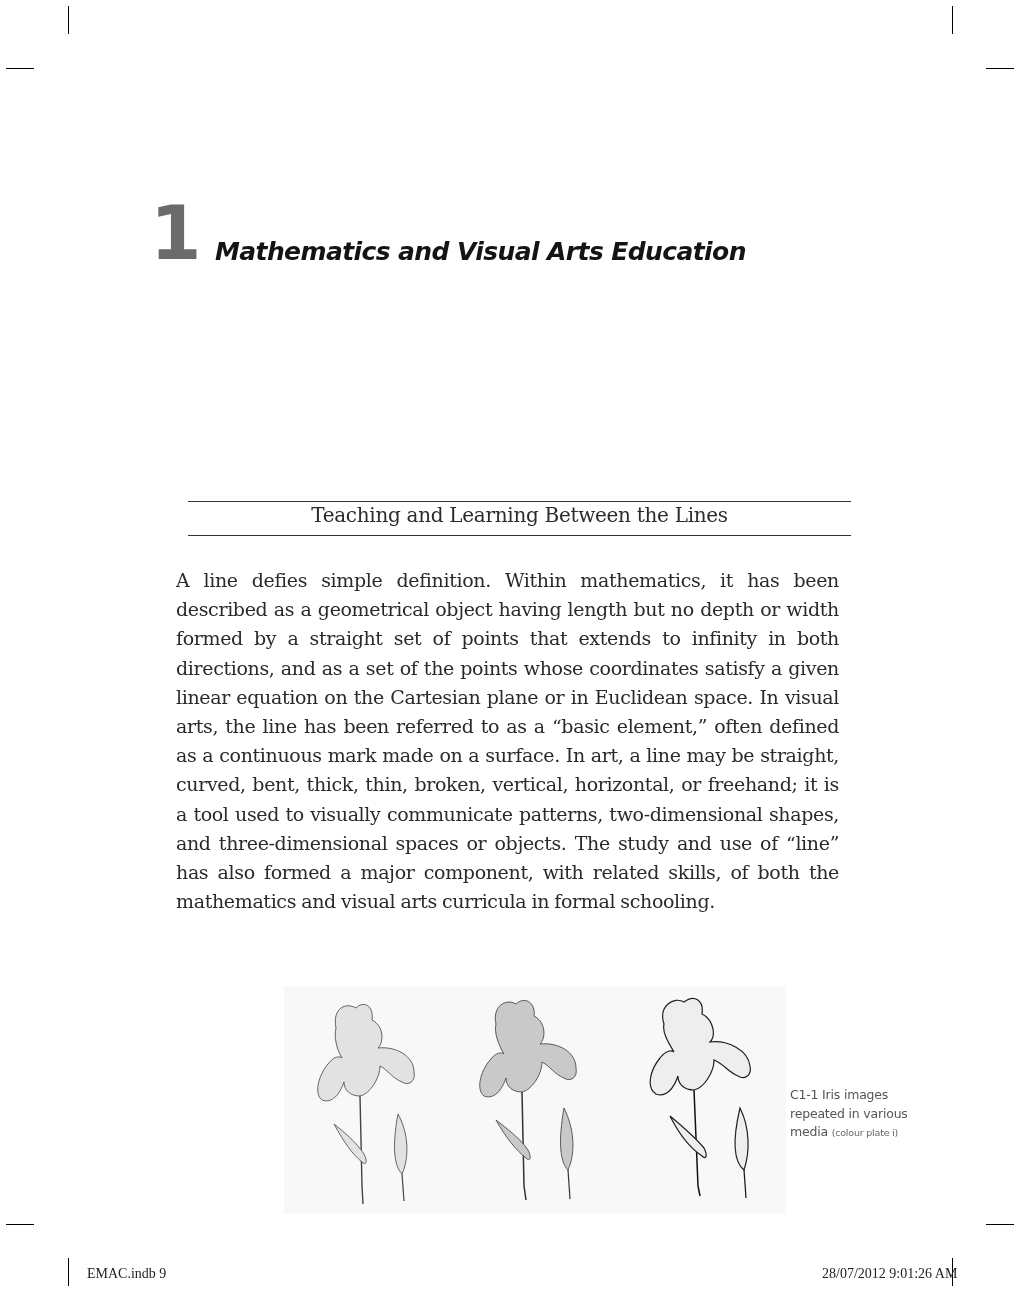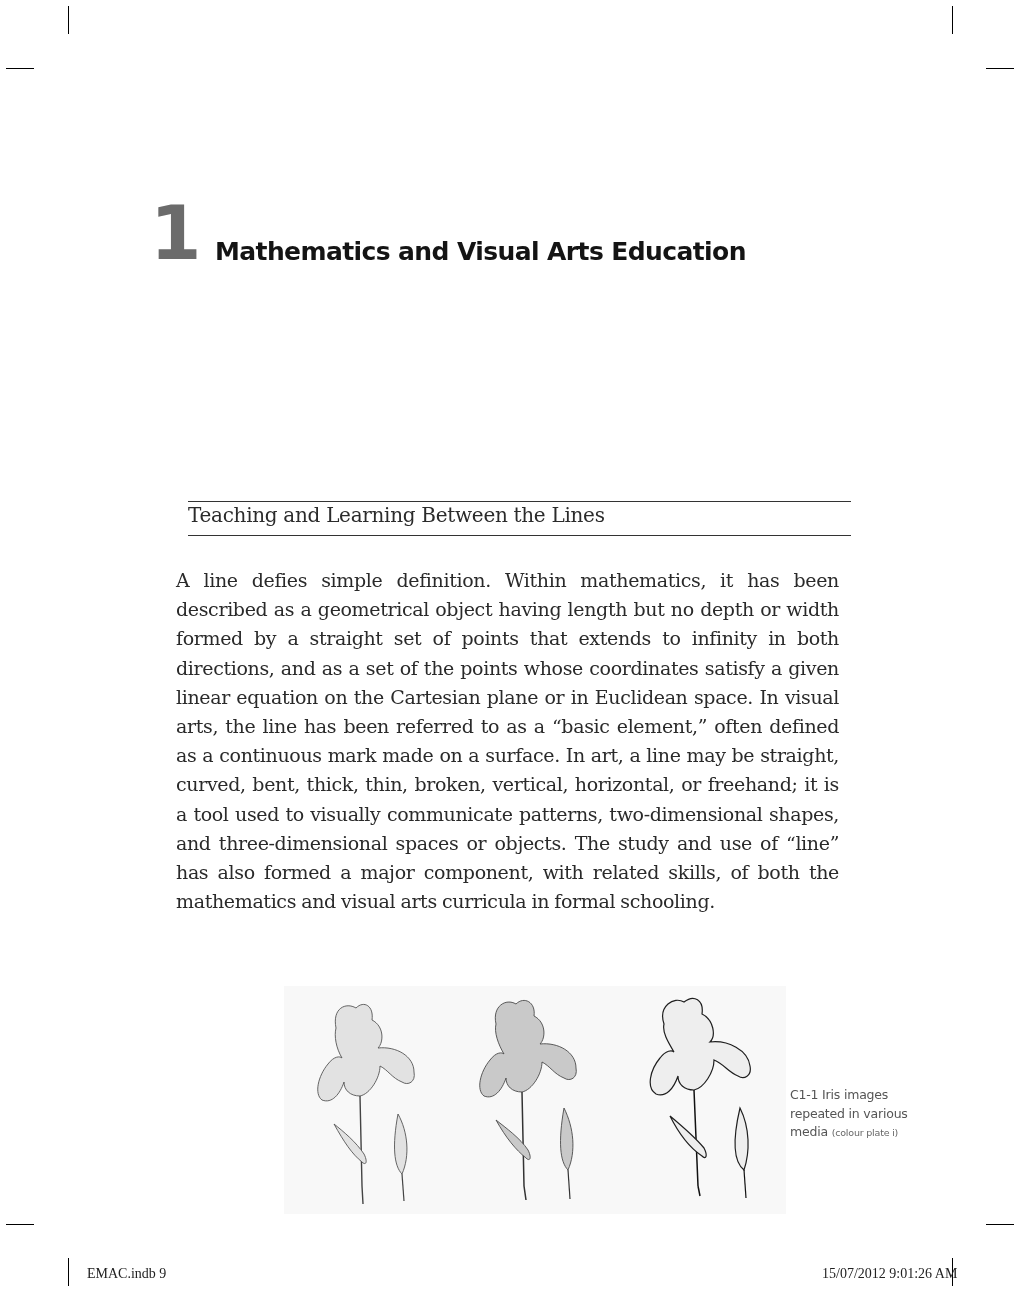--- a/index.html
+++ b/index.html
@@ -9,26 +9,26 @@
   .crop.h { width: 28px; height: 1px; }
 
   .chap-num {
     position: absolute; left: 150px; top: 196px;
     font-family: "DejaVu Sans", sans-serif; font-weight: bold;
     font-size: 74px; line-height: 74px; color: #6b6b6b; letter-spacing: -2px;
   }
   .chap-title {
     position: absolute; left: 215px; top: 237px;
     font-family: "DejaVu Sans", sans-serif; font-weight: bold;
-    font-size: 25px; color: #141414; letter-spacing: -0.6px; white-space: nowrap;
+    font-size: 25px; color: #141414; letter-spacing: -0.6px; white-space: nowrap; font-style: italic;
   }
 
   .rule { position: absolute; left: 188px; width: 663px; height: 1px; background: #333; }
   .section-title {
-    position: absolute; left: 188px; width: 663px; top: 503px; text-align: left;
+    position: absolute; left: 188px; width: 663px; top: 503px; text-align: center;
     font-family: "DejaVu Serif", serif; font-weight: 300;
     font-size: 20px; color: #2b2b2b; letter-spacing: -0.3px; white-space: nowrap;
   }
 
   .body-text {
     position: absolute; left: 176px; top: 566px; width: 663px;
     font-family: "DejaVu Serif", serif; font-size: 19px; line-height: 29.2px;
     color: #2a2a2a; text-align: justify; letter-spacing: -0.35px; word-spacing: -0.5px;
   }
   .body-text p { margin: 0; }
@@ -99,13 +99,13 @@
     </g>
   </svg>
 </div>
 
 <div class="caption">
   <span>C1-1 Iris images repeated in various media</span>
   <span class="small">(colour plate i)</span>
 </div>
 
 <div class="slug" style="left:87px;">EMAC.indb   9</div>
-<div class="slug" style="left:822px;">15/07/2012   9:01:26 AM</div>
+<div class="slug" style="left:822px;">28/07/2012   9:01:26 AM</div>
 
 </body></html>

